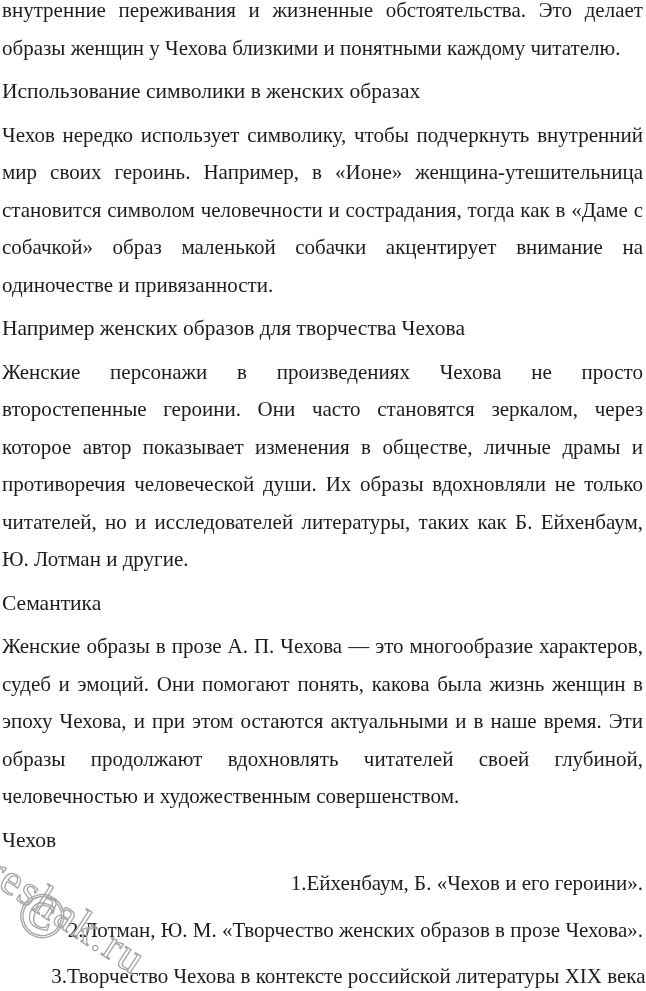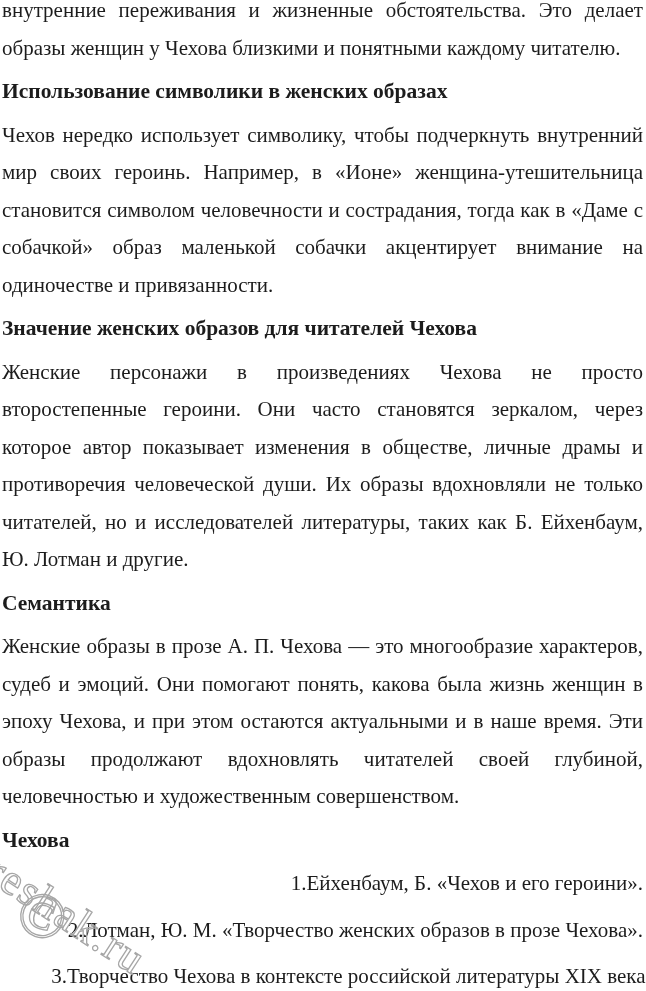--- a/index.html
+++ b/index.html
@@ -27,21 +27,21 @@
   .body-par {
     margin: 0 0 6px 0;
     text-align: justify;
     text-justify: inter-word;
   }
   .body-par.first {
     margin-top: -8px;
   }
   .doc-heading {
     font-size: 21.5px;
-    font-weight: bold;
+    font-weight: normal;
     line-height: 37.5px;
     margin: 4px 0 6px 0;
     text-align: left;
   }
   ol.refs {
     list-style: none;
     margin: 6px 0 0 0;
     padding: 0;
   }
   ol.refs li {
@@ -96,29 +96,29 @@
 <body>
 
 <div class="page">
 
   <p class="body-par first">внутренние переживания и жизненные обстоятельства. Это делает образы женщин у Чехова близкими и понятными каждому читателю.</p>
 
   <h2 class="doc-heading">Использование символики в женских образах</h2>
 
   <p class="body-par">Чехов нередко использует символику, чтобы подчеркнуть внутренний мир своих героинь. Например, в «Ионе» женщина-утешительница становится символом человечности и сострадания, тогда как в «Даме с собачкой» образ маленькой собачки акцентирует внимание на одиночестве и привязанности.</p>
 
-  <h2 class="doc-heading">Значение женских образов для читателей Чехова</h2>
+  <h2 class="doc-heading">Например женских образов для творчества Чехова</h2>
 
   <p class="body-par">Женские персонажи в произведениях Чехова не просто второстепенные героини. Они часто становятся зеркалом, через которое автор показывает изменения в обществе, личные драмы и противоречия человеческой души. Их образы вдохновляли не только читателей, но и исследователей литературы, таких как Б. Ейхенбаум, Ю. Лотман и другие.</p>
 
   <h2 class="doc-heading">Семантика</h2>
 
   <p class="body-par">Женские образы в прозе А. П. Чехова — это многообразие характеров, судеб и эмоций. Они помогают понять, какова была жизнь женщин в эпоху Чехова, и при этом остаются актуальными и в наше время. Эти образы продолжают вдохновлять читателей своей глубиной, человечностью и художественным совершенством.</p>
 
-  <h2 class="doc-heading">Чехова</h2>
+  <h2 class="doc-heading">Чехов</h2>
 
   <ol class="refs">
     <li>
       <span class="num">1.</span><span>Ейхенбаум, Б. «Чехов и его героини».</span>
     </li>
     <li>
       <span class="num">2.</span><span>Лотман, Ю. М. «Творчество женских образов в прозе Чехова».</span>
     </li>
     <li>
       <span class="num">3.</span><span>Творчество Чехова в контексте российской литературы XIX века.</span>

